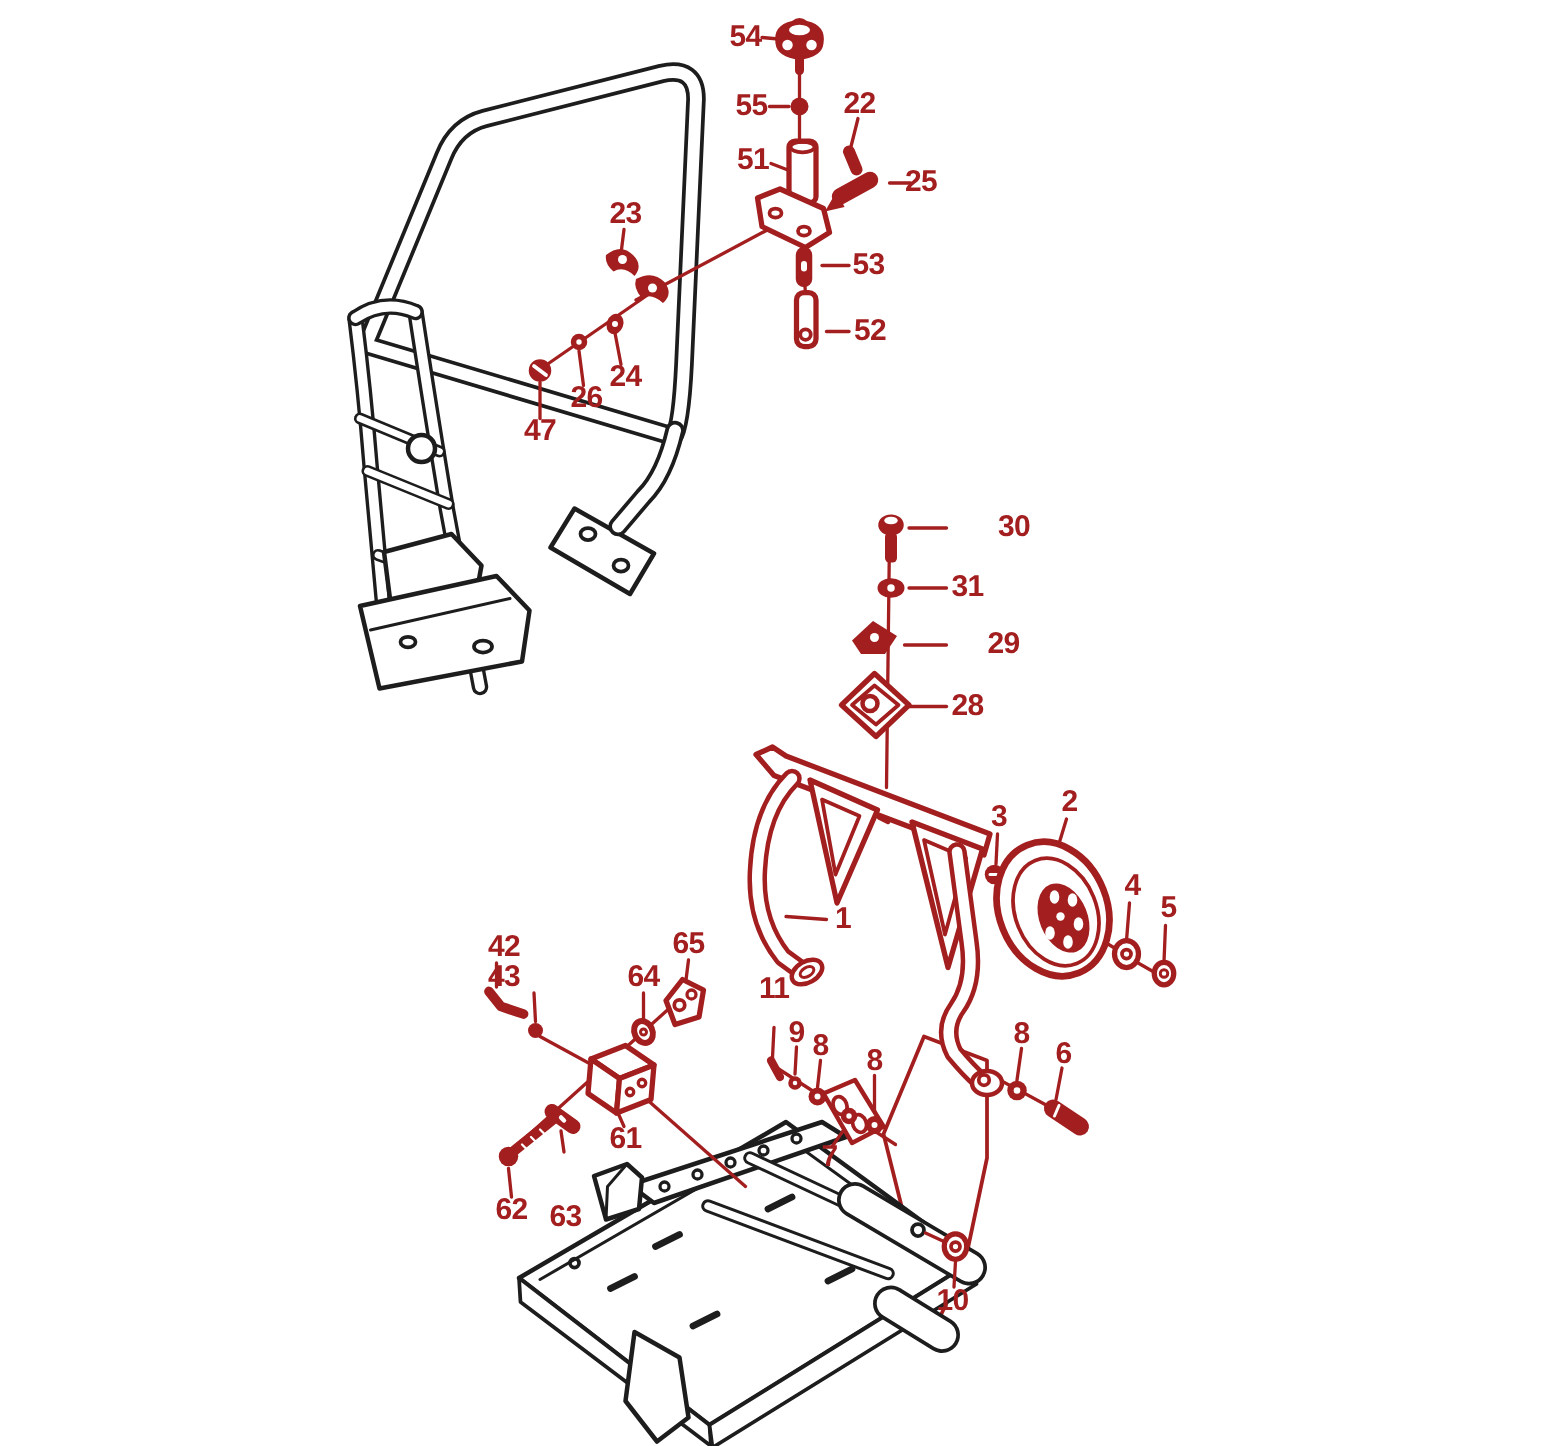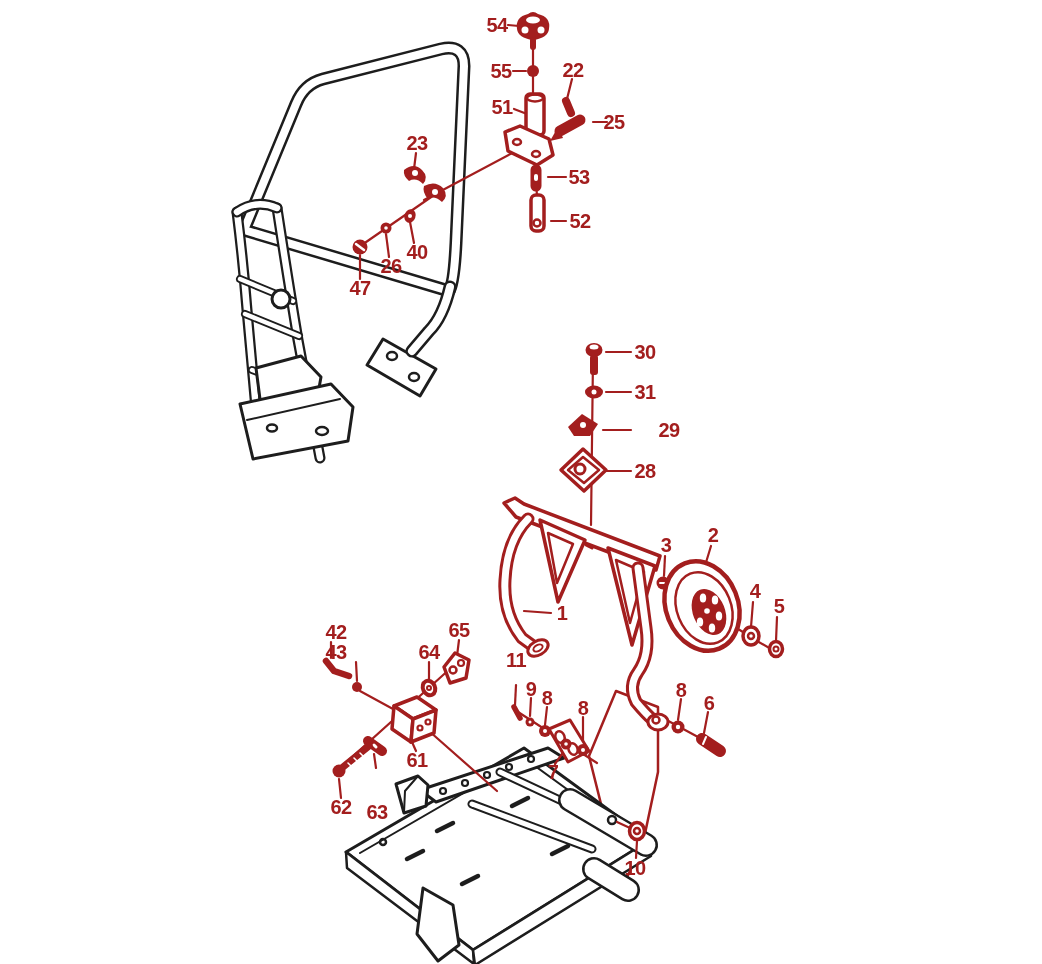--- a/index.html
+++ b/index.html
@@ -283,24 +283,24 @@
 
 <div id="callout-layer">
       <span class="lbl" style="left: 497px; top: 25px;">54</span>
       <span class="lbl" style="left: 501px; top: 71px;">55</span>
       <span class="lbl" style="left: 573px; top: 70px;">22</span>
       <span class="lbl" style="left: 502px; top: 107px;">51</span>
       <span class="lbl" style="left: 614px; top: 122px;">25</span>
       <span class="lbl" style="left: 579px; top: 177px;">53</span>
       <span class="lbl" style="left: 580px; top: 221px;">52</span>
       <span class="lbl" style="left: 417px; top: 143px;">23</span>
-      <span class="lbl" style="left: 417px; top: 252px;">40</span>
+      <span class="lbl" style="left: 417px; top: 252px;">24</span>
       <span class="lbl" style="left: 391px; top: 266px;">26</span>
       <span class="lbl" style="left: 360px; top: 288px;">47</span>
-      <span class="lbl" style="left: 645px; top: 352px;">30</span>
+      <span class="lbl" style="left: 676px; top: 352px;">30</span>
       <span class="lbl" style="left: 645px; top: 392px;">31</span>
       <span class="lbl" style="left: 645px; top: 430px; margin-left: 24px;">29</span>
       <span class="lbl" style="left: 645px; top: 471px;">28</span>
       <span class="lbl" style="left: 713px; top: 535px;">2</span>
       <span class="lbl" style="left: 666px; top: 545px;">3</span>
       <span class="lbl" style="left: 755px; top: 591px;">4</span>
       <span class="lbl" style="left: 779px; top: 606px;">5</span>
       <span class="lbl" style="left: 562px; top: 613px;">1</span>
       <span class="lbl" style="left: 336px; top: 632px;">42</span>
       <span class="lbl" style="left: 459px; top: 630px;">65</span>

